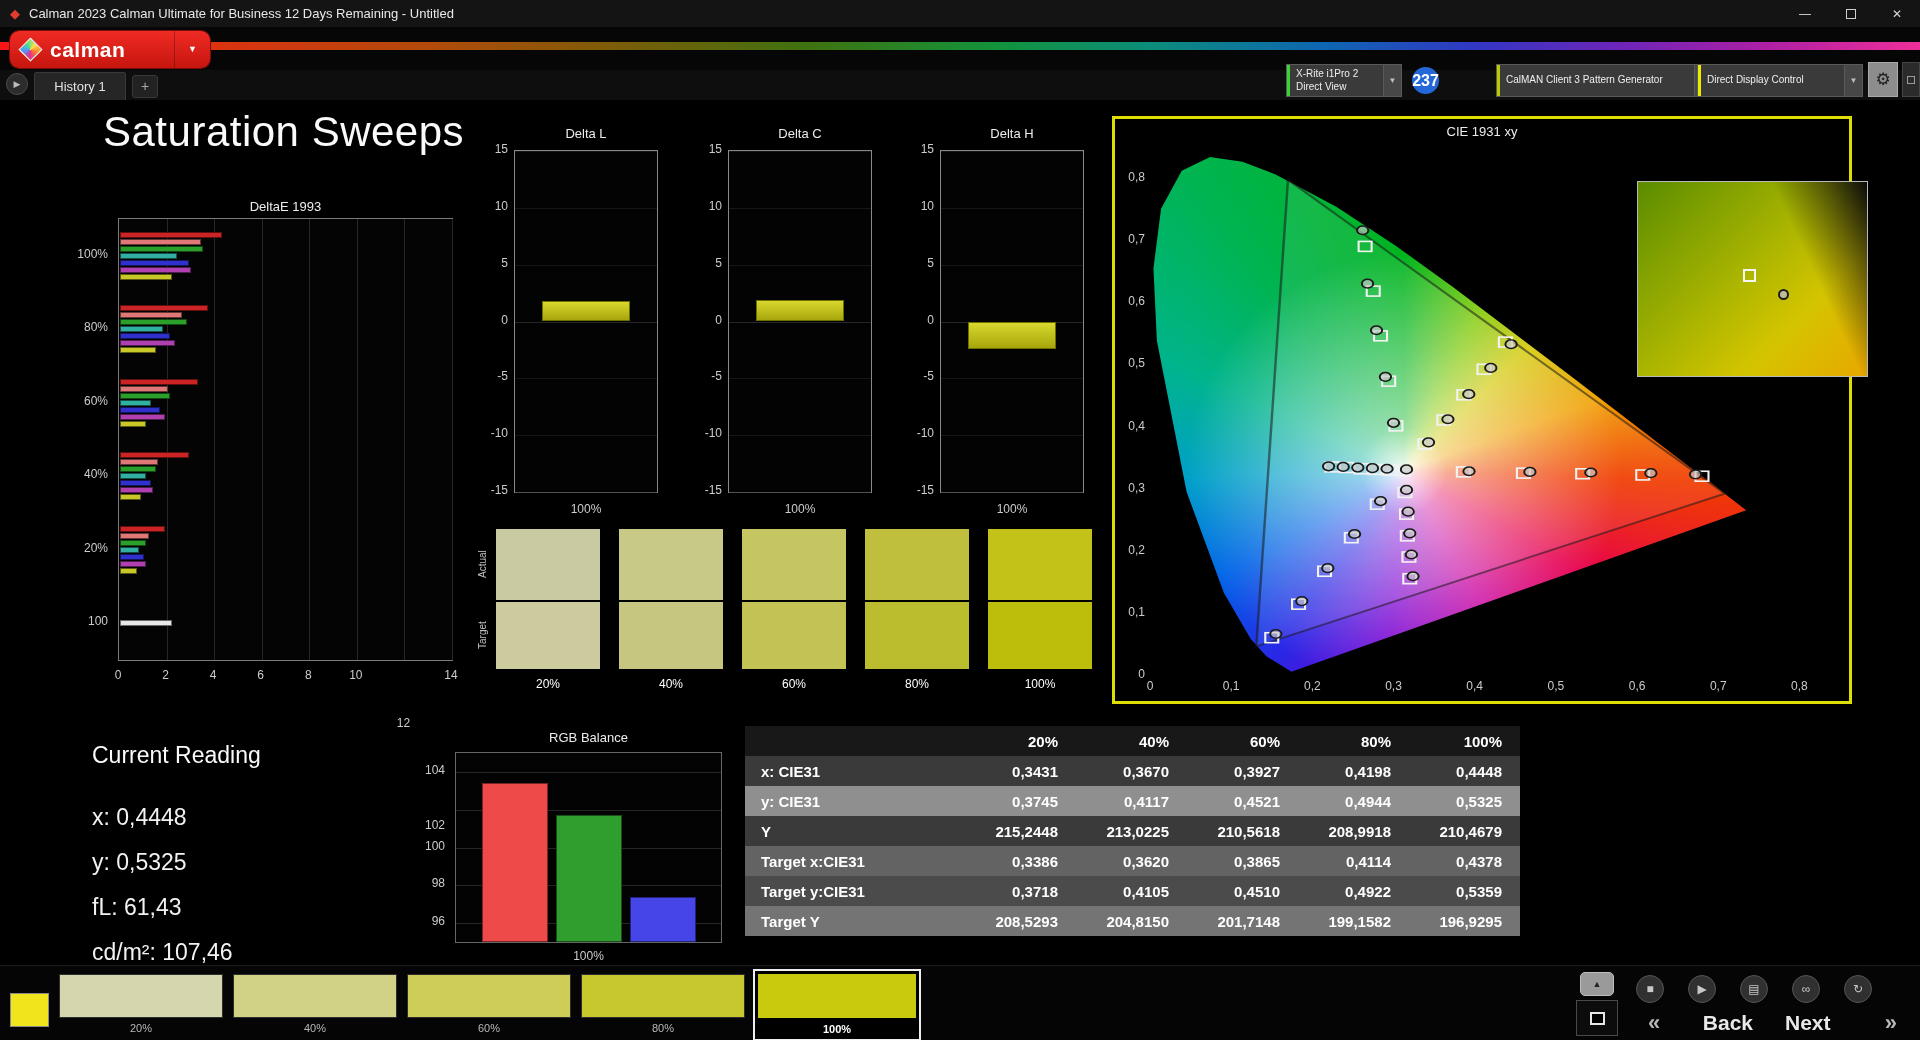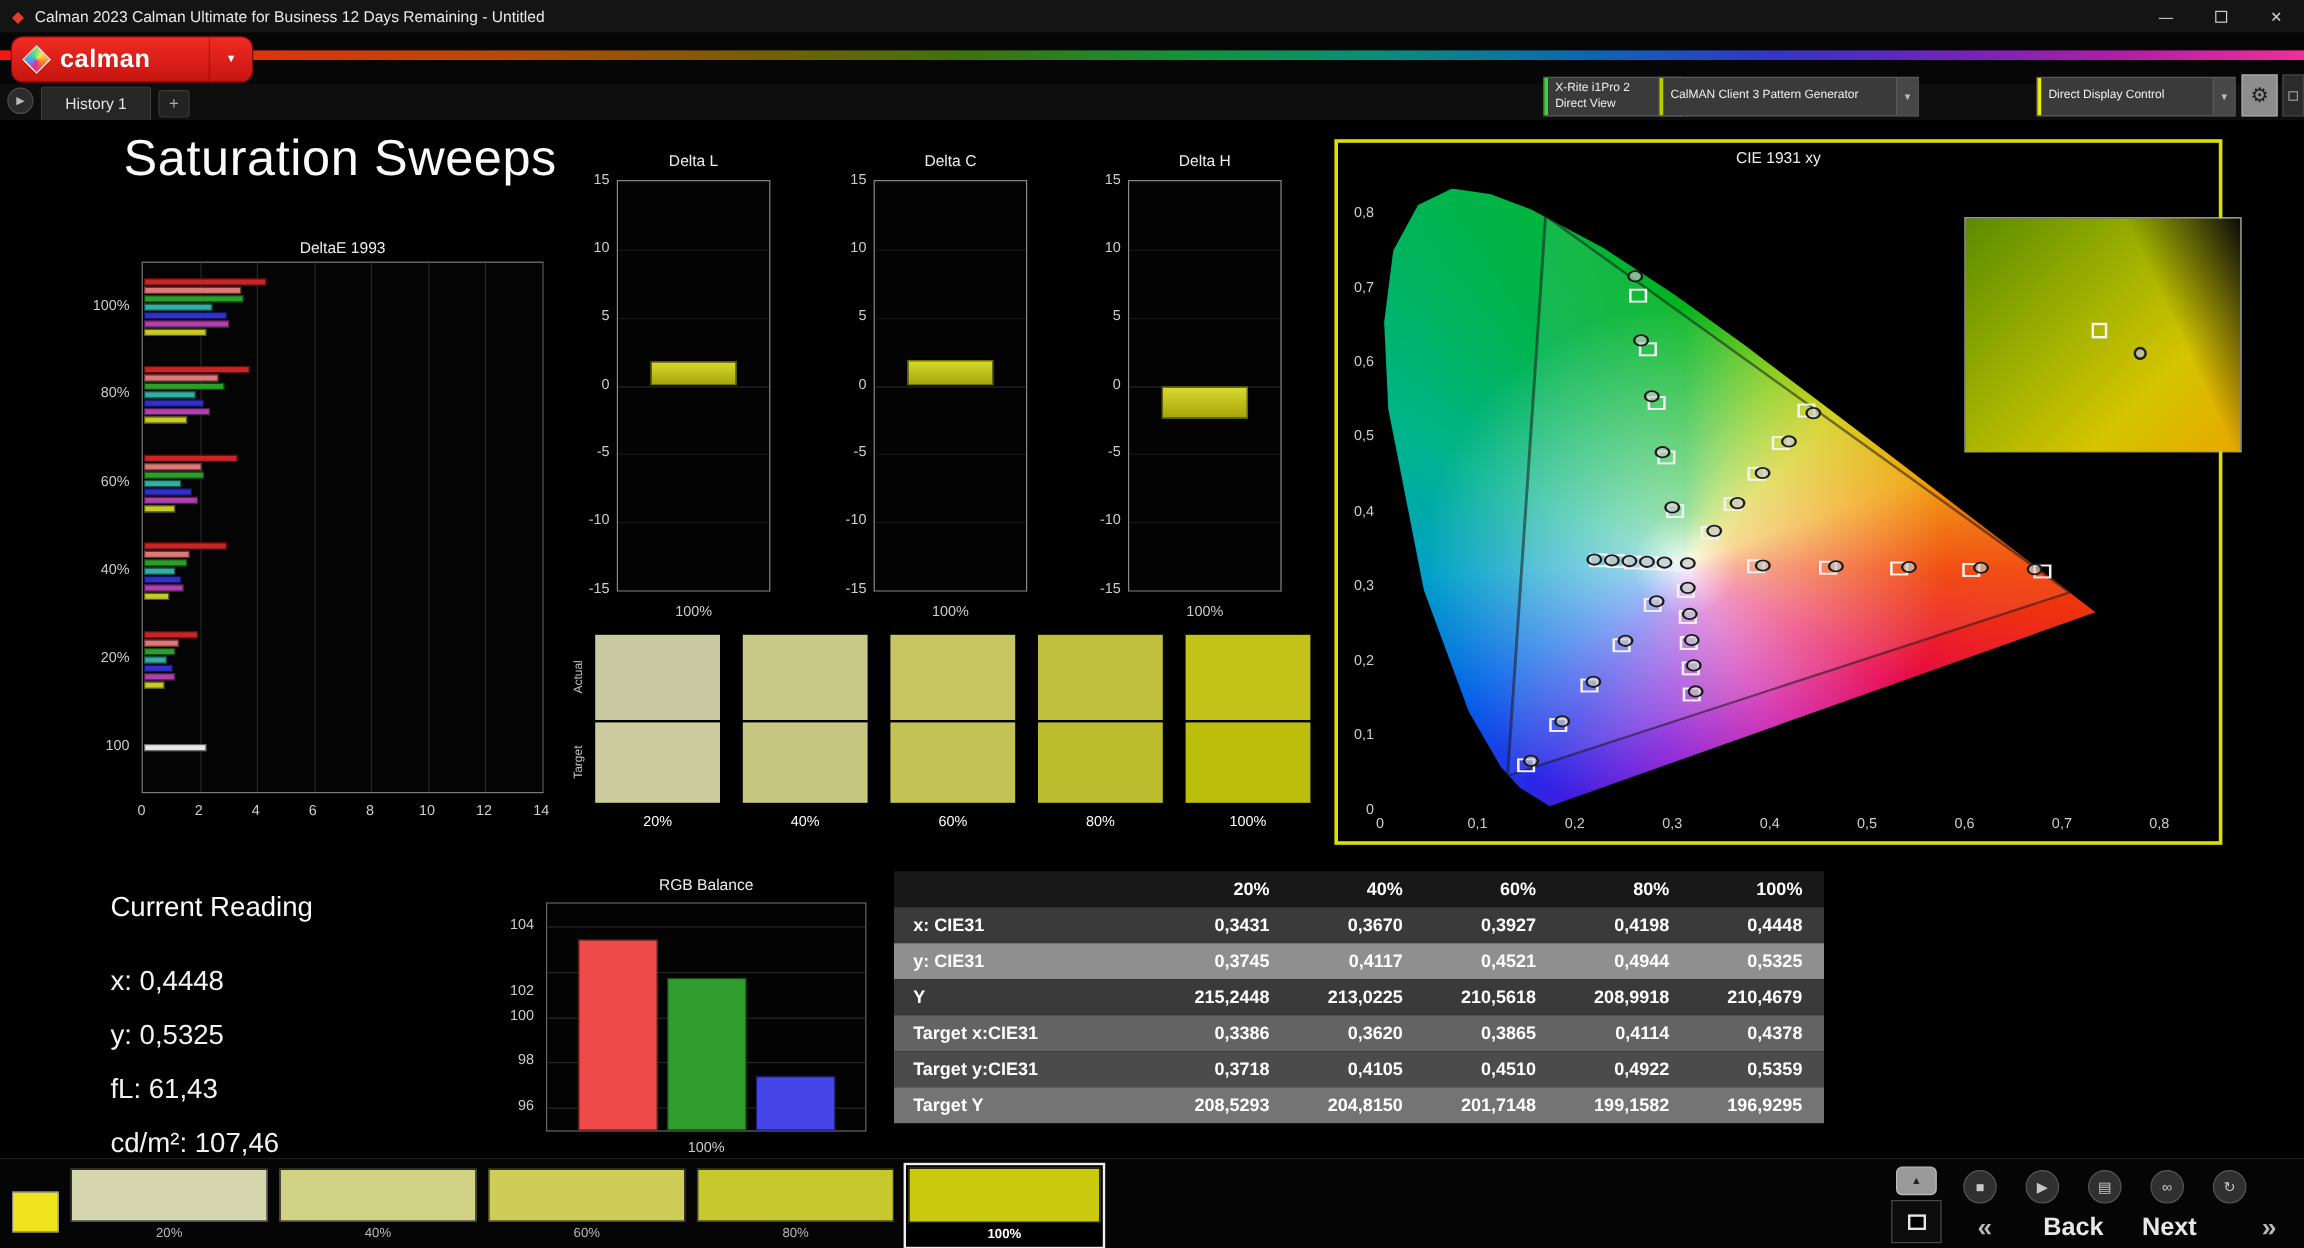--- a/index.html
+++ b/index.html
@@ -28,42 +28,42 @@
   .tab-nav{position:absolute;left:6px;top:3px;width:22px;height:22px;border-radius:50%;background:#2c2c2c;border:1px solid #4a4a4a;color:#bbb;font-size:9px;text-align:center;line-height:21px}
   .tab{position:absolute;left:34px;top:2px;width:92px;height:28px;background:#262626;border:1px solid #3a3a3a;border-bottom:none;color:#e2e2e2;font-size:13px;text-align:center;line-height:27px;border-radius:3px 3px 0 0}
   .tab-add{position:absolute;left:132px;top:5px;width:26px;height:23px;background:#222;border:1px solid #383838;color:#aaa;font-size:14px;text-align:center;line-height:21px;border-radius:3px}
 
   
   .dev{position:absolute;top:64px;height:33px;background:#3a3a3a;border:1px solid #5a5a5a;display:flex;align-items:center;z-index:41}
   .dev-accent{position:absolute;left:0;top:0;bottom:0;width:3px}
   .dev-text{color:#efefef;font-size:10px;line-height:1.25;padding-left:9px;white-space:nowrap}
   .dev-arrow{margin-left:auto;width:18px;height:100%;display:flex;align-items:center;justify-content:center;color:#bdbdbd;font-size:8px;background:#474747;border-left:1px solid #5a5a5a}
   .dev.meter{left:1286px;width:116px}
-  .dev.pattern{left:1382px;width:217px}
+  .dev.pattern{left:1496px;width:217px}
   .dev.display{left:1697px;width:166px}
   .badge{position:absolute;left:1412px;top:67px;width:27px;height:27px;border-radius:50%;color:#fff;font-size:16px;font-weight:bold;text-align:center;line-height:27px;z-index:41}
   .gear-btn{position:absolute;left:1868px;top:62px;width:30px;height:35px;background:#8d8d8d;border:1px solid #aaa;color:#1d1d1d;font-size:17px;text-align:center;line-height:33px;z-index:41}
   .edge-btn{position:absolute;left:1902px;top:62px;width:18px;height:35px;background:#2b2b2b;border:1px solid #444;z-index:41;display:flex;align-items:center;justify-content:center}
   .edge-btn .win-ic{width:8px;height:8px;border:1px solid #9a9a9a}
 
   
   .main{position:absolute;inset:0;z-index:10}
   .page-title{position:absolute;left:103px;top:108px;font-size:42px;font-weight:500;color:#fafafa;letter-spacing:.5px}
   .chart-title{position:absolute;color:#ececec;font-size:13px;text-align:center}
   .deltae-title{left:118px;top:199px;width:335px}
 
   .deltae-yaxis{position:absolute;left:40px;top:218px;width:72px;height:443px}
   .deltae-yaxis .ytick{position:absolute;right:4px;width:68px;text-align:right;color:#ccc;font-size:12px}
   .deltae-plot{position:absolute;left:118px;top:218px;width:335px;height:443px;border:1px solid #7a7a7a;background:#040404}
   .vgrid{position:absolute;top:0;bottom:0;width:1px;background:#272727}
   .hbar{position:absolute;left:1px;height:6px;border:1px solid rgba(0,0,0,.55)}
   .deltae-xaxis{position:absolute;left:118px;top:668px;width:380px;height:16px}
   .deltae-xaxis .xtick{position:absolute;width:40px;text-align:center;color:#ccc;font-size:12px}
 
-  .mini{position:absolute;top:126px;width:128px;height:400px}
+  .mini{position:absolute;top:126px;width:144px;height:400px}
   .mini-title{position:absolute;top:0;left:0;right:0;text-align:center;color:#ececec;font-size:13px}
   .mini-plot{position:absolute;top:24px;left:0;right:0;height:343px;border:1px solid #888;background:#030303}
   .hgrid{position:absolute;left:0;right:0;height:1px;background:#262626}
   .mini-ytick{position:absolute;left:-44px;width:38px;text-align:right;color:#ccc;font-size:12px}
   .vbar-yellow{position:absolute;left:27px;right:27px;background:linear-gradient(#d8d82e,#a6a60c);border:1px solid #6f6f00}
   .mini-xlabel{position:absolute;top:376px;left:0;right:0;text-align:center;color:#ccc;font-size:12px}
 
   
   .swatch-panel{position:absolute;left:475px;top:520px;width:631px;height:176px;background:#000}
   .vlabel{position:absolute;left:2px;width:15px;color:#c2c2c2;font-size:10px;writing-mode:vertical-rl;transform:rotate(180deg);text-align:center}
@@ -250,21 +250,21 @@
         <div class="hbar" style="top: 348.75px; width: 16.65px; background: rgb(200, 200, 40);"></div>
         <div class="hbar" style="top: 401.25px; width: 52.3286px; background: rgb(232, 232, 232);"></div>
       </div>
     <div class="deltae-xaxis">
         <div class="xtick" style="left: -20px;">0</div>
         <div class="xtick" style="left: 27.5714px;">2</div>
         <div class="xtick" style="left: 75.1429px;">4</div>
         <div class="xtick" style="left: 122.714px;">6</div>
         <div class="xtick" style="left: 170.286px;">8</div>
         <div class="xtick" style="left: 217.857px;">10</div>
-        <div class="xtick" style="left: 265.429px;">12</div>
+        <div class="xtick" style="left: 265.429px; margin-top: 48px;">12</div>
         <div class="xtick" style="left: 313px;">14</div>
       </div>
 
     <div class="swatch-panel">
       <div class="vlabel" style="top:9px;height:71px">Actual</div>
       <div class="vlabel" style="top:82px;height:67px">Target</div>
     <div class="sw" style="left: 21px; top: 9px; height: 71px; background: rgb(201, 201, 162);"></div>
         <div class="sw" style="left: 21px; top: 82px; height: 67px; background: rgb(203, 203, 158);"></div>
         <div class="sw-label" style="left: 21px; top: 157px;">20%</div>
         <div class="sw" style="left: 144px; top: 9px; height: 71px; background: rgb(201, 201, 135);"></div>

